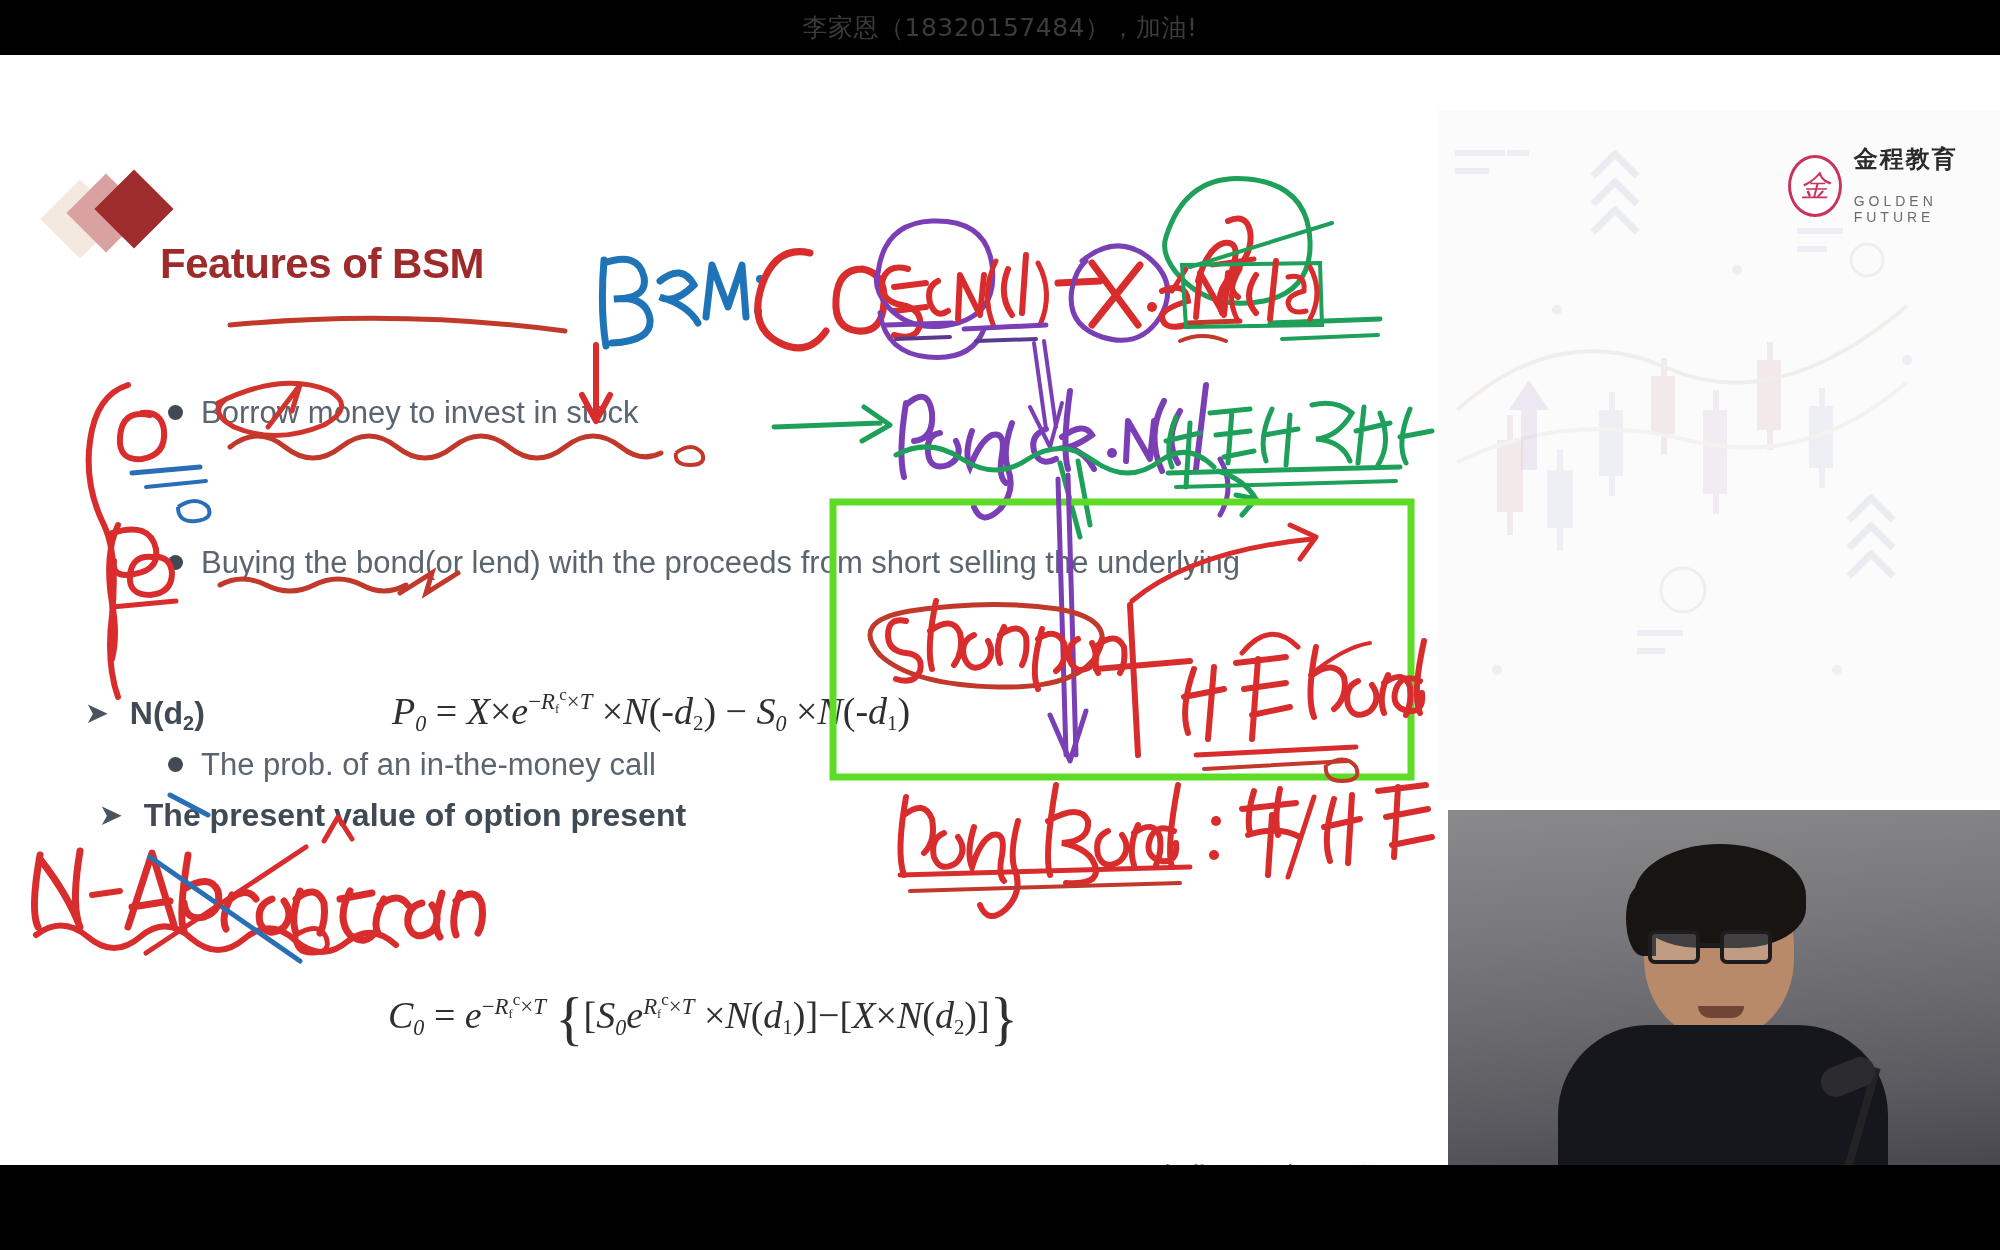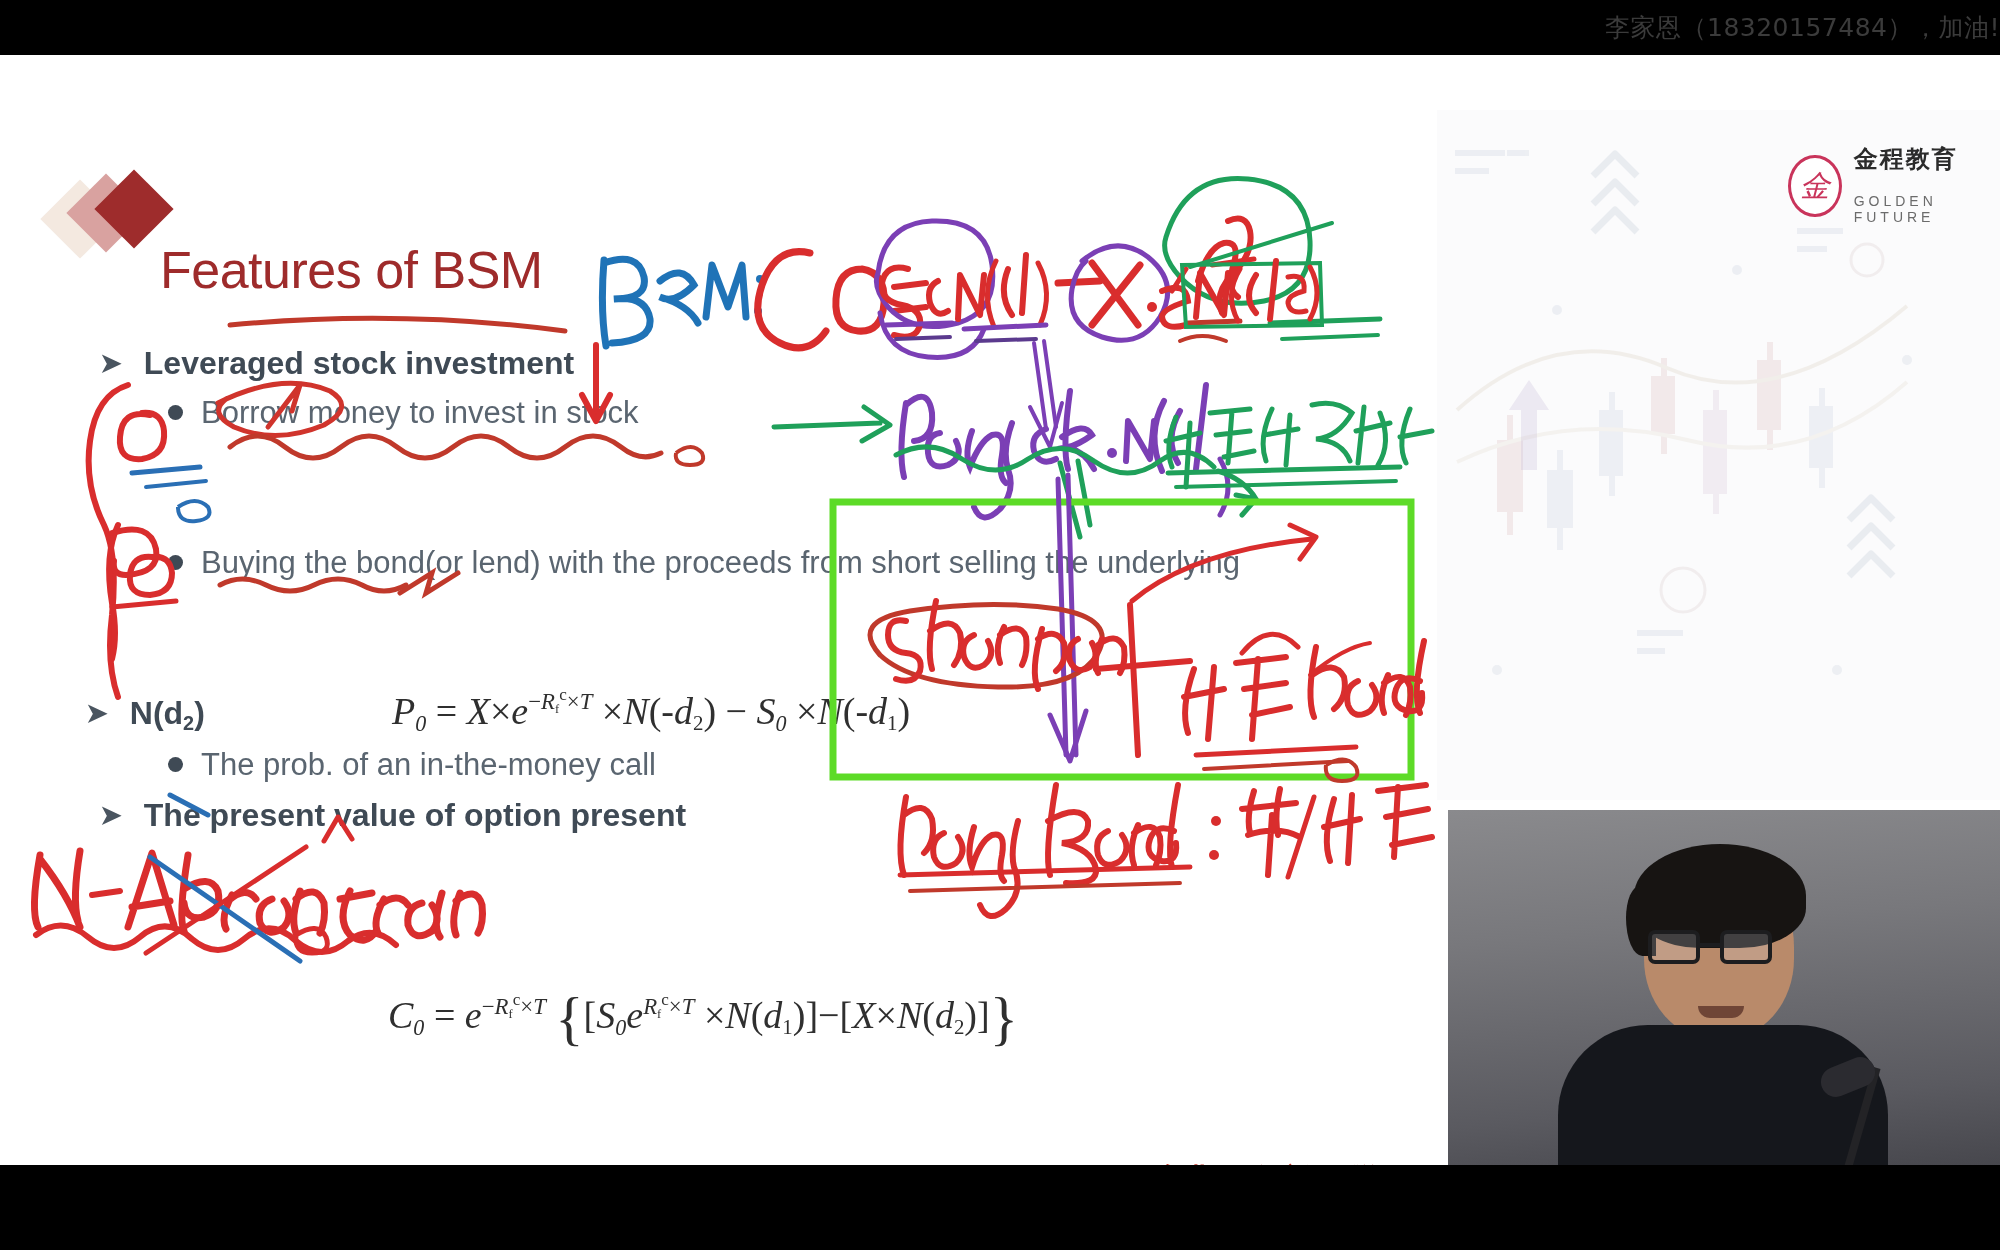--- a/index.html
+++ b/index.html
@@ -7,21 +7,21 @@
     width: 2000px; height: 1250px;
     background: #000;
     font-family: "Liberation Sans", sans-serif;
     overflow: hidden;
   }
   #root { position: relative; width: 2000px; height: 1250px; background: #000; }
 
   
   .top-banner {
     position: absolute; left: 0; top: 0; width: 2000px; height: 55px;
-    background: #000; display: flex; align-items: center; justify-content: flex-end;
+    background: #000; display: flex; align-items: center; justify-content: center;
   }
   .top-banner-text {
     color: #3b3b3b; font-size: 25px; letter-spacing: 0.5px;
     font-family: "DejaVu Sans", sans-serif;
   }
 
   
   .slide {
     position: absolute; left: 0; top: 55px; width: 2000px; height: 1110px;
     background: #ffffff; overflow: hidden;
@@ -29,21 +29,21 @@
 
   
   .diamonds { position: absolute; left: 52px; top: 120px; width: 120px; height: 85px; }
   .dia { position: absolute; width: 56px; height: 56px; transform: rotate(45deg); }
   .dia.d1 { left: 0px;  top: 16px; background: #f4e9e0; }
   .dia.d2 { left: 26px; top: 10px; background: #d9a2a0; }
   .dia.d3 { left: 54px; top: 6px;  background: #9e2c2c; }
 
   .slide-title {
     position: absolute; left: 160px; top: 185px;
-    font-size: 52px; font-weight: 400; color: #9e2b2b;
+    font-size: 42px; font-weight: 700; color: #9e2b2b;
     font-family: "Liberation Sans", sans-serif; letter-spacing: -0.5px;
   }
 
   
   .bullet-l1 {
     position: absolute; color: #3f4a55; font-size: 32px; font-weight: 700;
     font-family: "Liberation Sans", sans-serif; white-space: nowrap;
   }
   .bullet-l1 .arrow {
     display: inline-block; color: #4a5560; font-size: 26px;
@@ -160,23 +160,20 @@
   <div class="slide">
 
     <div class="diamonds">
       <div class="dia d1"></div>
       <div class="dia d2"></div>
       <div class="dia d3"></div>
     </div>
 
     <div class="slide-title">Features of BSM</div>
 
-    <div class="bullet-l1" style="left:100px; top:290px;">
-      <span class="arrow">➤</span><span>Leveraged stock investment</span>
-    </div>
 
     <div class="bullet-l2" style="left:168px; top:340px;">
       <span class="dot"></span><span>Borrow money to invest in stock</span>
     </div>
 
 
     <div class="bullet-l2" style="left:168px; top:490px;">
       <span class="dot"></span><span>Buying the bond(or lend) with the proceeds from short selling the underlying</span>
     </div>
 

